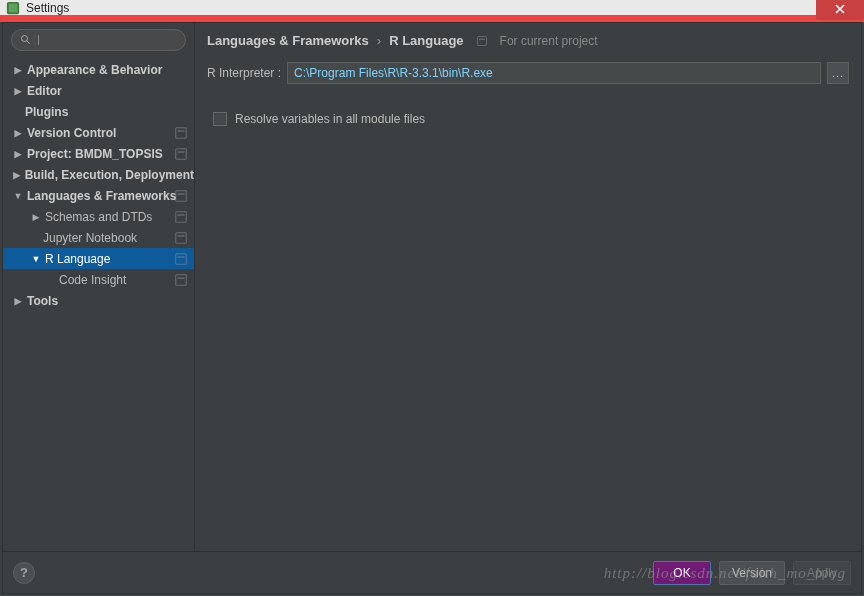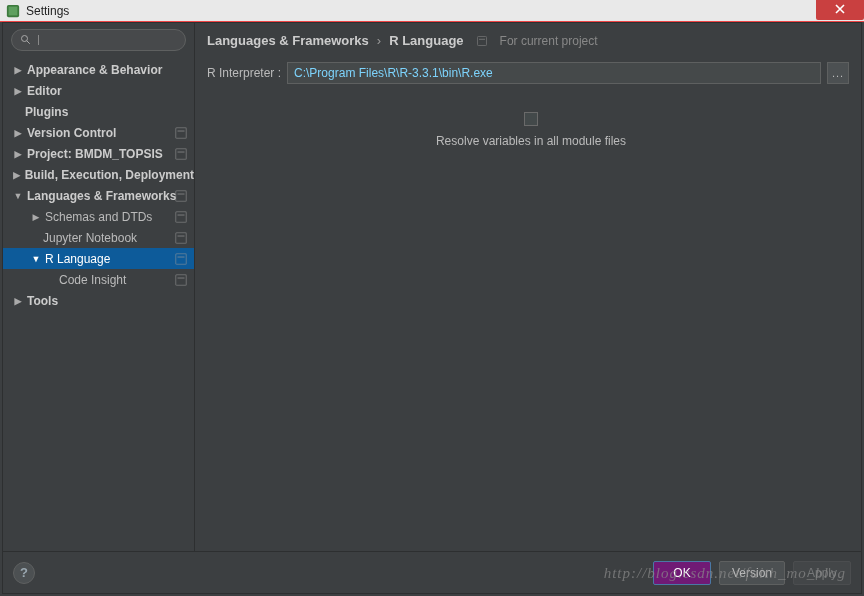--- a/index.html
+++ b/index.html
@@ -1,19 +1,19 @@
 <!DOCTYPE html>
 <html><head>
   <meta charset="utf-8">
   <style>
     * { margin: 0; padding: 0; box-sizing: border-box; font-family: "Segoe UI", Arial, sans-serif; }
     body { width: 864px; height: 596px; background: #3c3f41; color: #bbbbbb; font-size: 12px; overflow: hidden; position: relative; }
 
     
-    .titlebar { height: 22px; background: #e9e9e9; display: flex; align-items: center; padding-left: 6px; position: relative; border-bottom: 1px solid #ef4444; }
+    .titlebar { height: 22px; background: #e9e9e9; display: flex; align-items: center; padding-left: 6px; position: relative; border-bottom: 7px solid #ef4444; }
     .titlebar-icon { width: 14px; height: 14px; margin-right: 6px; }
     .titlebar-title { color: #222; font-size: 12px; }
     .titlebar-close { position: absolute; right: 0; top: -3px; width: 48px; height: 23px; background: #c94040; color: #fff; display: flex; align-items: center; justify-content: center; font-size: 14px; font-weight: bold; border-bottom-left-radius: 2px; border-bottom-right-radius: 2px; box-shadow: inset 0 1px 0 rgba(255,255,255,0.2); }
 
     
     .main { position: absolute; top: 22px; left: 2px; right: 2px; bottom: 2px; background: #3c3f41; display: flex; flex-direction: column; border: 1px solid #2d2f30; }
 
     
     .upper { flex: 1; display: flex; min-height: 0; }
 
@@ -40,21 +40,21 @@
     .breadcrumb .crumb { color: #cccccc; font-weight: bold; }
     .breadcrumb .sep { color: #999; }
     .breadcrumb .proj-note { color: #888; font-size: 12px; font-weight: normal; margin-left: 4px; display: inline-flex; align-items: center; gap: 12px; justify-content: center;}
     .breadcrumb .proj-note svg { opacity: 0.6; }
 
     .form-row { display: flex; align-items: center; gap: 6px; margin-bottom: 28px; }
     .form-label { color: #bbbbbb; white-space: nowrap; }
     .path-input { flex: 1; height: 22px; background: #45494a; border: 1px solid #5e6060; color: #7dd3fc; padding: 2px 6px; font-size: 12px; }
     .browse-btn { width: 22px; height: 22px; background: #4c5052; border: 1px solid #5e6060; color: #bbb; display: flex; align-items: center; justify-content: center; font-size: 11px; letter-spacing: 1px; cursor: pointer; }
 
-    .check-row { display: flex; align-items: center; gap: 8px; padding-left: 6px; flex-direction: column; }
+    .check-row { display: flex; align-items: center; gap: 8px; padding-left: 6px; }
     .checkbox { width: 14px; height: 14px; background: #43494a; border: 1px solid #6a6a6a; display: inline-block; }
     .check-label { color: #bbbbbb; }
 
     
     .bottombar { height: 42px; border-top: 1px solid #2d2f30; display: flex; align-items: center; padding: 0 10px; gap: 8px; background: #3c3f41; }
     .help-btn { width: 22px; height: 22px; border-radius: 11px; background: #4c5052; color: #9aa7b0; display: flex; align-items: center; justify-content: center; border: 1px solid #5e6060; cursor: pointer; font-weight: bold; font-size: 13px;}
     .bottombar .spacer-flex { flex: 1; }
     .btn { min-width: 58px; height: 24px; padding: 0 12px; border: 1px solid #5e6060; background: #4c5052; color: #bbbbbb; display: flex; align-items: center; justify-content: center; cursor: pointer; border-radius: 2px; }
     .btn.primary { background: #701a75; border-color: #4a78a5; color: #ffffff; }
     .btn.disabled { opacity: 0.45; cursor: default; }

